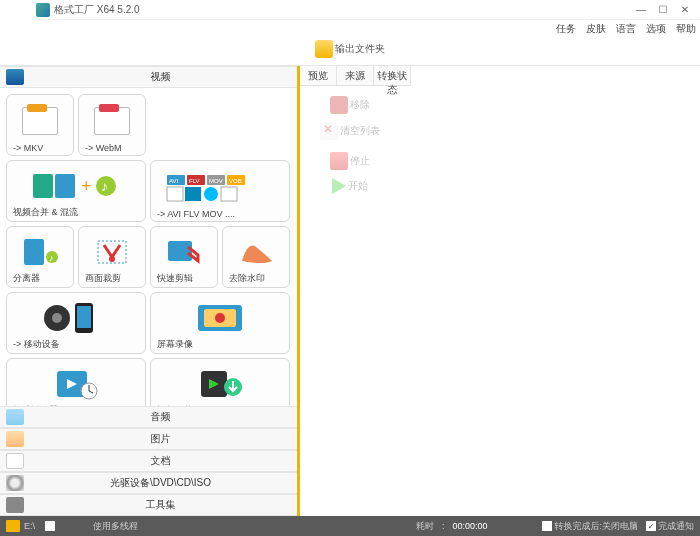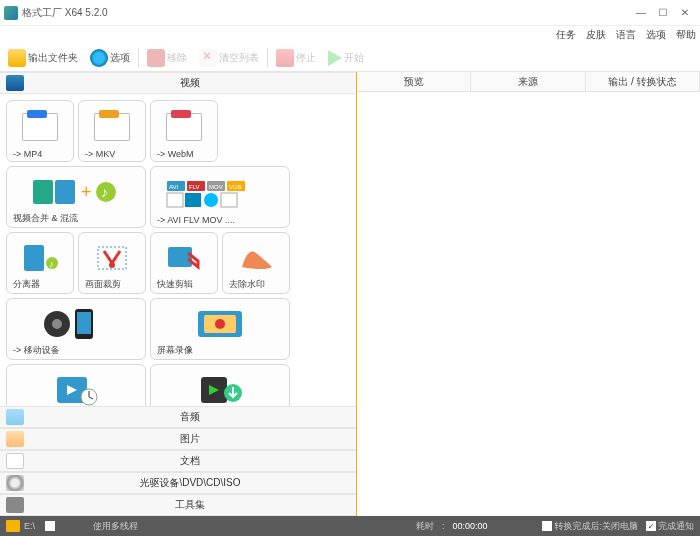--- a/index.html
+++ b/index.html
@@ -1,35 +1,35 @@
 <!DOCTYPE html>
 <html><head>
 <meta charset="utf-8">
 <style>
 * { box-sizing: border-box; margin: 0; padding: 0; }
 body { font-family: "Microsoft YaHei", SimSun, Arial, sans-serif; font-size: 11px; color: #333; background: #fff; width: 700px; height: 536px; overflow: hidden; display: flex; flex-direction: column; }
-.titlebar { height: 26px; background: #fff; display: flex; align-items: center; padding: 0 4px; border-bottom: 1px solid #eee; }
+.titlebar { height: 20px; background: #fff; display: flex; align-items: center; padding: 0 4px; border-bottom: 1px solid #eee; margin-left: 32px; }
 .titlebar .app-icon { width: 14px; height: 14px; background: linear-gradient(135deg,#4a9,#27a); border-radius: 2px; margin-right: 4px; }
 .titlebar .title { flex: 1; font-size: 10px; color: #555; }
 .titlebar .win-btn { width: 22px; height: 16px; display: flex; align-items: center; justify-content: center; color: #666; cursor: pointer; font-size: 10px; }
 .menubar { height: 18px; display: flex; align-items: center; padding: 0 4px; gap: 10px; font-size: 10px; color: #444; justify-content: flex-end; }
 .menubar span { cursor: pointer; }
-.toolbar { height: 28px; display: flex; align-items: center; padding: 0 4px; gap: 4px; border-bottom: 1px solid #e5e5e5; }
+.toolbar { height: 28px; display: flex; align-items: center; padding: 0 4px; gap: 4px; border-bottom: 1px solid #e5e5e5; flex-direction: column; }
 .tb-item { display: flex; align-items: center; gap: 2px; padding: 2px 4px; cursor: pointer; font-size: 10px; color: #555; }
 .tb-icon { width: 18px; height: 18px; border-radius: 3px; display: inline-block; }
 .ico-folder { background: linear-gradient(#ffd96b,#f5b400); }
 .ico-opt { background: radial-gradient(circle,#3bf 40%,#07a 70%); border-radius: 50%; }
 .ico-video { background: #c33; position: relative; }
 .ico-del { background: #eee; position: relative; }
 .ico-del::after { content:"✕"; color:#d33; font-size:12px; position:absolute; left:3px; top:0; }
 .ico-stop { background: linear-gradient(#f55,#c22); border-radius:2px; }
 .ico-play { width:0;height:0;border-left:14px solid #3c3;border-top:8px solid transparent;border-bottom:8px solid transparent; border-radius:0; }
 .tb-disabled { opacity: 0.35; }
 .main { flex: 1; display: flex; overflow: hidden; }
-.left-panel { width: 357px; display: flex; flex-direction: column; border-right: 1px solid #eab308; background: #fff; }
+.left-panel { width: 300px; display: flex; flex-direction: column; border-right: 3px solid #eab308; background: #fff; }
 .cat-header { height: 22px; display: flex; align-items: center; padding: 0 6px; background: #f7f7f7; border-bottom: 1px solid #e5e5e5; border-top: 1px solid #e5e5e5; gap: 6px; cursor: pointer; }
 .cat-header .cat-icon { width: 18px; height: 16px; border-radius: 2px; }
 .cat-header .cat-label { flex: 1; text-align: center; font-size: 10px; color: #333; }
 .ci-video { background: linear-gradient(#38b,#159); }
 .ci-audio { background: linear-gradient(#adf,#8ce); }
 .ci-pic { background: linear-gradient(#fda,#fb7); }
 .ci-doc { background: #fff; border:1px solid #ccc; }
 .ci-disc { background: radial-gradient(circle,#eee 30%,#999 60%,#ccc 80%); border-radius:50%; }
 .ci-tool { background: #888; border-radius:50%; }
 .grid-area { flex: 1; overflow-y: auto; padding: 6px; }
@@ -38,21 +38,21 @@
 .card .thumb { flex:1; display:flex; align-items:center; justify-content:center; min-height: 36px; }
 .card .cap { font-size: 9px; color: #444; white-space: nowrap; overflow: hidden; }
 .w1 { width: 68px; height: 62px; }
 .w2 { width: 140px; height: 62px; }
 .ilg { width: 36px; height: 28px; background: #fff; border: 1px solid #bbb; border-radius: 2px; position: relative; }
 .ilg::before { content:""; position:absolute; top:-4px; left:4px; width:20px; height:8px; border-radius:2px; }
 .b-mp4::before { background:#2b7de9; }
 .b-mkv::before { background:#f0a020; }
 .b-gif::before { background:#30c060; }
 .b-webm::before { background:#e04050; }
-.right-panel { flex: 1; display: flex; flex-direction: column; }
+.right-panel { flex: 1; display: flex; }
 .col-head { height: 20px; display: flex; border-bottom: 1px solid #e0e0e0; background: #fafafa; }
 .col-head div { flex: 1; text-align: center; font-size: 10px; color: #444; border-right: 1px solid #e5e5e5; display: flex; align-items:center; justify-content:center; cursor:pointer; }
 .statusbar { height: 20px; background: #5a5a5a; color: #ccc; display: flex; align-items: center; padding: 0 6px; font-size: 9px; gap: 8px; }
 .statusbar .left { display:flex; align-items:center; gap:4px; flex:1; }
 .sb-icon { width: 14px; height: 12px; background: #f5b400; border-radius:1px; }
 .chk { width: 10px; height: 10px; background:#fff; display:inline-flex; align-items:center; justify-content:center; font-size:8px; color:#333; margin-right:2px; }
 .thumb svg { max-width: 90%; max-height: 90%; }
 </style>
 </head>
 <body>
@@ -104,26 +104,20 @@
 
 <div class="main">
   <div class="left-panel">
     <div class="cat-header">
       <div class="cat-icon ci-video"></div>
       <div class="cat-label">视频</div>
     </div>
     <div class="grid-area">
 
       <div class="row-wrap">
-        <div class="card w1">
-            <div class="thumb">
-              <div class="ilg b-mp4"></div>
-            </div>
-            <div class="cap">-&gt; MP4</div>
-          </div>
         <div class="card w1">
             <div class="thumb">
               <div class="ilg b-mkv"></div>
             </div>
             <div class="cap">-&gt; MKV</div>
           </div>
         <div class="card w1">
             <div class="thumb">
               <div class="ilg b-webm"></div>
             </div>

